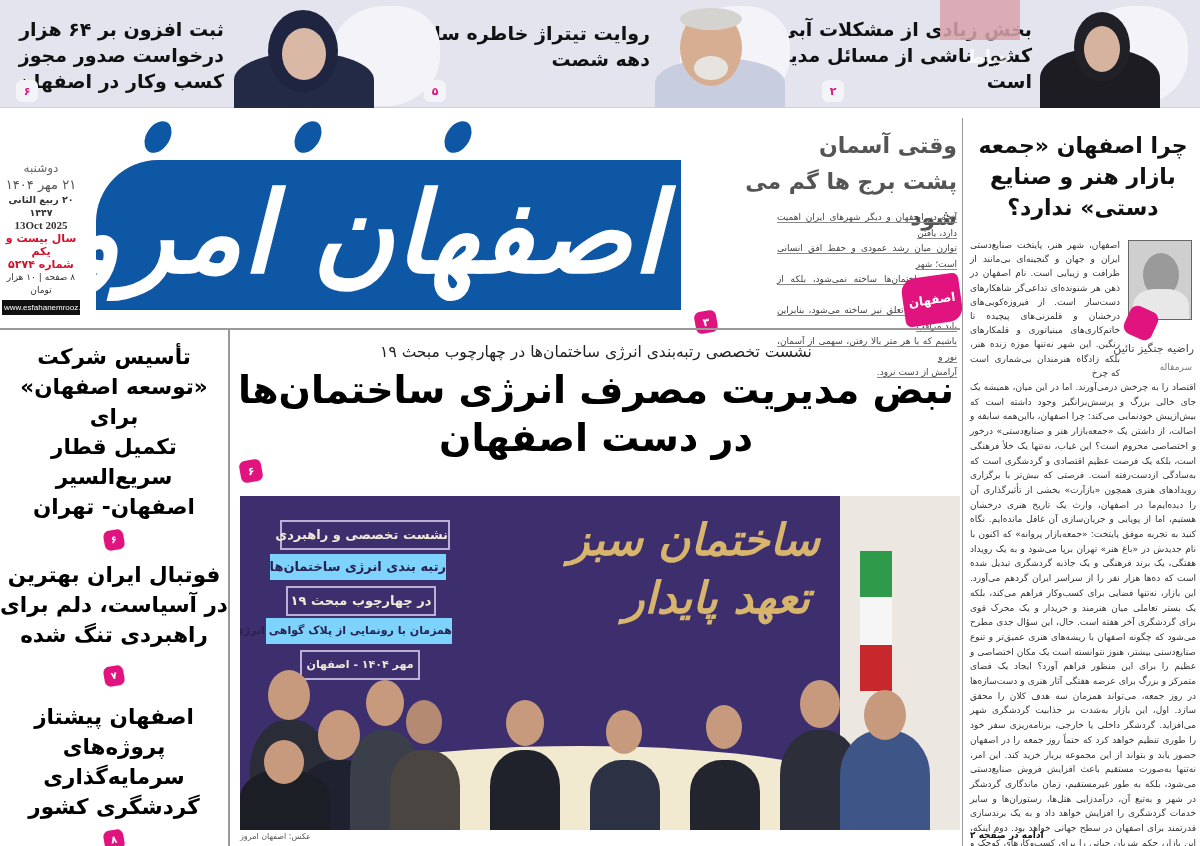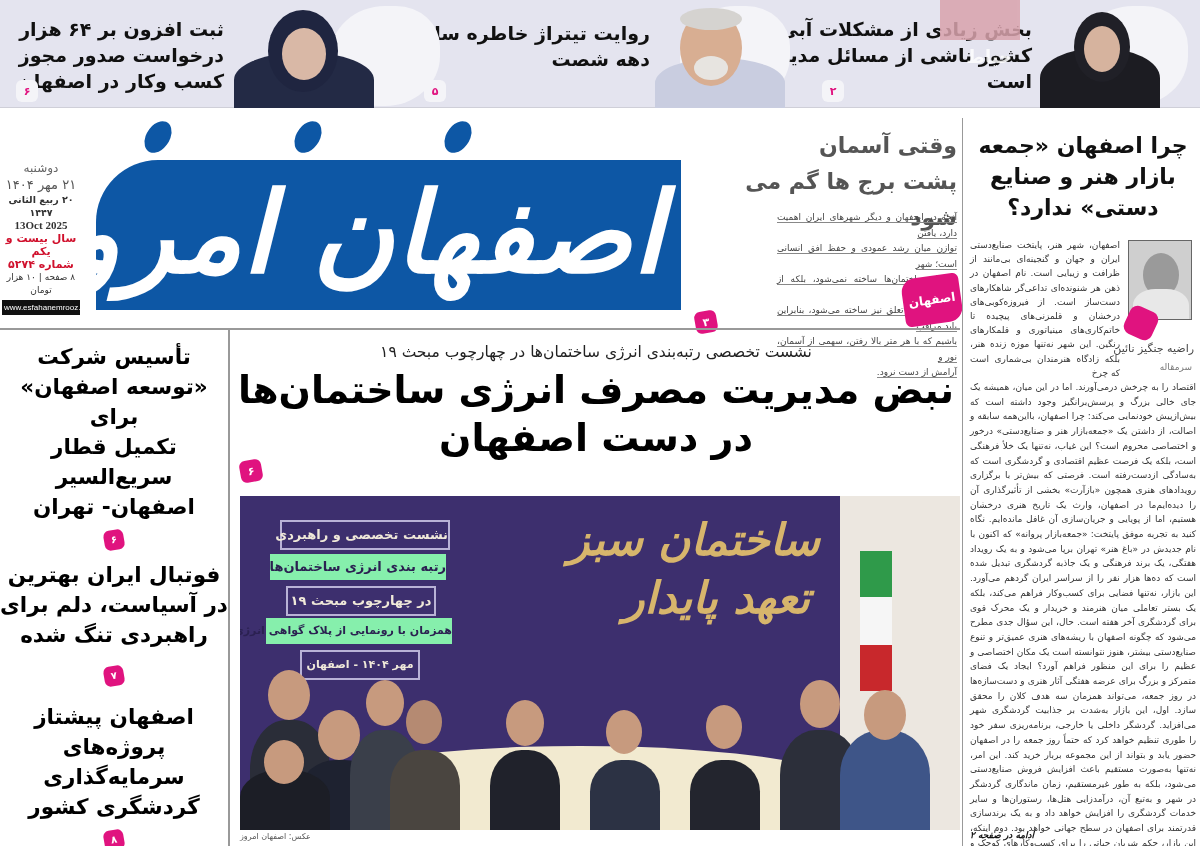--- a/index.html
+++ b/index.html
@@ -50,34 +50,34 @@
     .editorial { position: absolute; left: 966px; top: 118px; width: 234px; height: 728px; }
     .editorial .headline { font-weight: bold; font-size: 22px; line-height: 31px; text-align: center; color: #111; padding: 12px 4px 0; }
     .editorial .author-photo { position: absolute; right: 8px; top: 122px; width: 64px; height: 80px; background: #cfcfcf; border: 1px solid #666; overflow: hidden; }
     .editorial .author-photo .h { position: absolute; left: 14px; top: 12px; width: 36px; height: 44px; background: #9a9a9a; border-radius: 50%; }
     .editorial .author-photo .b { position: absolute; left: 4px; top: 48px; width: 56px; height: 40px; background: #e8e8e8; border-radius: 40% 40% 0 0; }
     .editorial .author-tag { position: absolute; right: 44px; top: 190px; width: 30px; height: 30px; background: #e0137f; border-radius: 8px; transform: rotate(25deg); }
     .editorial .author-name { position: absolute; right: 6px; top: 224px; font-size: 11px; color: #444; }
     .editorial .author-role { position: absolute; right: 8px; top: 244px; font-size: 9px; color: #777; }
     .editorial .intro { position: absolute; right: 80px; top: 120px; width: 150px; font-size: 9px; line-height: 14.2px; color: #333; text-align: justify; }
     .editorial .body { position: absolute; right: 4px; top: 262px; width: 226px; font-size: 9px; line-height: 14.7px; color: #333; text-align: justify; }
-    .editorial .cont { position: absolute; left: 4px; bottom: 6px; font-size: 9px; font-weight: bold; color: #111; font-style: italic; }
+    .editorial .cont { position: absolute; left: 4px; bottom: 6px; font-size: 9px; font-weight: bold; color: #111; }
 
     
     .main-story { position: absolute; left: 232px; top: 332px; width: 728px; height: 514px; }
     .main-story .overline { text-align: center; font-size: 15.5px; color: #222; margin-top: 10px; line-height: 20px; }
     .main-story .headline { text-align: center; font-weight: bold; font-size: 38px; line-height: 48px; color: #000; margin-top: 4px; }
     .main-page { position: absolute; left: 8px; top: 128px; width: 22px; height: 22px; background: #e0137f; color: #fff; font-size: 11px; font-weight: bold; border-radius: 6px; transform: rotate(-10deg); display: flex; align-items: center; justify-content: center; }
     .photo-box { position: absolute; left: 8px; top: 164px; width: 720px; height: 334px; background: #3d2f6e; overflow: hidden; }
     .photo-right-wall { position: absolute; right: 0; top: 0; width: 120px; height: 334px; background: #ece7e0; }
     .flag { position: absolute; right: 68px; top: 55px; width: 32px; height: 140px; }
     .flag .g { height: 33%; background: #2f9a4a; }
     .flag .w { height: 34%; background: #f6f6f6; }
     .flag .r { height: 33%; background: #c8282c; }
-    .banner { position: absolute; background: #86efac; color: #2b2151; font-weight: bold; font-size: 13px; text-align: center; line-height: 26px; white-space: nowrap; }
+    .banner { position: absolute; background: #7dd3fc; color: #2b2151; font-weight: bold; font-size: 13px; text-align: center; line-height: 26px; white-space: nowrap; }
     .banner.dark { background: transparent; color: #f0e9d9; border: 2px solid #b9b2d6; }
     .calli { position: absolute; right: 140px; font-family: "DejaVu Serif", serif; font-weight: bold; font-style: italic; color: #d7b56c; white-space: nowrap; }
     .table { position: absolute; left: 60px; right: 100px; top: 250px; height: 90px; background: #f2ead0; border-radius: 50% 50% 0 0; }
     .people { position: absolute; left: 0; right: 0; bottom: 0; height: 190px; }
     .ppl { position: absolute; bottom: 0; }
     .ppl .hd { position: absolute; border-radius: 50%; background: #c79a7e; }
     .ppl .bd { position: absolute; bottom: 0; border-radius: 45% 45% 0 0; background: #2a2d38; }
     .caption { position: absolute; left: 8px; top: 500px; font-size: 8px; color: #555; }
 
     

